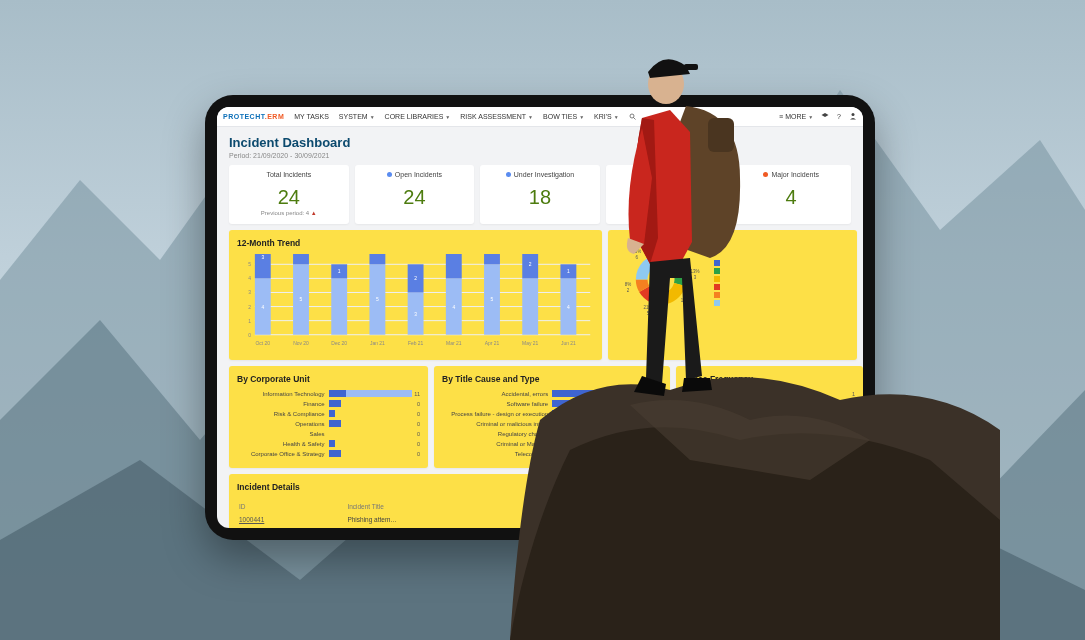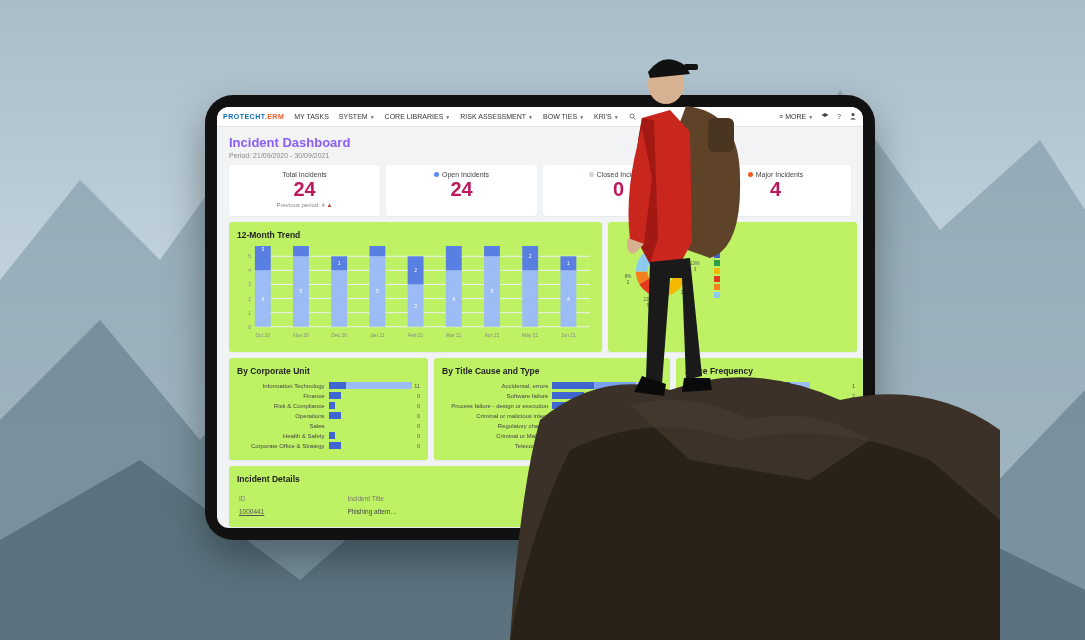--- a/index.html
+++ b/index.html
@@ -52,52 +52,52 @@
   .toolbar .menu { display: flex; gap: 10px; align-items: center; }
   .toolbar .menu-item { display: flex; align-items: center; gap: 2px; cursor: pointer; }
   .toolbar .menu-item .caret { font-size: 5px; color: #666; }
   .toolbar .right { margin-left: auto; display: flex; gap: 8px; align-items: center; }
   .tool-icn { width: 8px; height: 8px; display: inline-block; }
 
   
   .pg-head {
     padding: 8px 12px 6px;
   }
-  .pg-head h1 { font-size: 13px; font-weight: 600; color: #8b5cf6; }
+  .pg-head h1 { font-size: 13px; font-weight: 600; color: #0c4a6e; }
   .pg-head .period { font-size: 7px; color: #888; margin-top: 2px; }
 
   
   .kpis {
     display: flex;
     gap: 6px;
     padding: 0 12px;
   }
   .kpi {
     flex: 1;
     background: #fff;
     border-radius: 3px;
     padding: 6px 8px 8px;
     text-align: center;
     box-shadow: 0 1px 2px rgba(0,0,0,.05);
   }
   .kpi .lbl { font-size: 7px; color: #444; display: flex; align-items: center; justify-content: center; gap: 3px; }
   .kpi .lbl .dot { width: 5px; height: 5px; border-radius: 50%; }
-  .kpi .val { font-size: 20px; font-weight: 700; color: #be185d; margin-top: 0; }
+  .kpi .val { font-size: 20px; font-weight: 400; color: #4d7c0f; margin-top: 8px; }
   .kpi .sub { font-size: 6px; color: #888; margin-top: 1px; }
   .kpi .sub .delta-up { color: #c0392b; }
 
   
   .grid {
     display: grid;
     grid-template-columns: 60% 40%;
     gap: 6px;
     padding: 6px 12px;
   }
   .card {
-    background: #bef264;
+    background: #fde047;
     border-radius: 3px;
     padding: 8px;
     box-shadow: 0 1px 2px rgba(0,0,0,.05);
     position: relative;
   }
   .card h2 { font-size: 8.5px; font-weight: 600; color: #222; margin-bottom: 6px; }
 
   
   .trend { height: 130px; }
   .trend svg { width: 100%; height: 95px; }
@@ -220,20 +220,27 @@
           </div>
           <div class="val">24</div>
           <div class="sub">Previous period: 4 <span class="delta-up">▲</span></div>
         </div>
         <div class="kpi">
           <div class="lbl">
             <span class="dot" style="background:#5a8cf0"></span>
             <span>Open Incidents</span>
           </div>
           <div class="val">24</div>
+        </div>
+        <div class="kpi">
+          <div class="lbl">
+            <span class="dot" style="background:#5a8cf0"></span>
+            <span>Under Investigation</span>
+          </div>
+          <div class="val">18</div>
         </div>
         <div class="kpi">
           <div class="lbl">
             <span class="dot" style="background:#cfd6e0"></span>
             <span>Closed Incidents</span>
           </div>
           <div class="val">0</div>
         </div>
         <div class="kpi">
           <div class="lbl">

